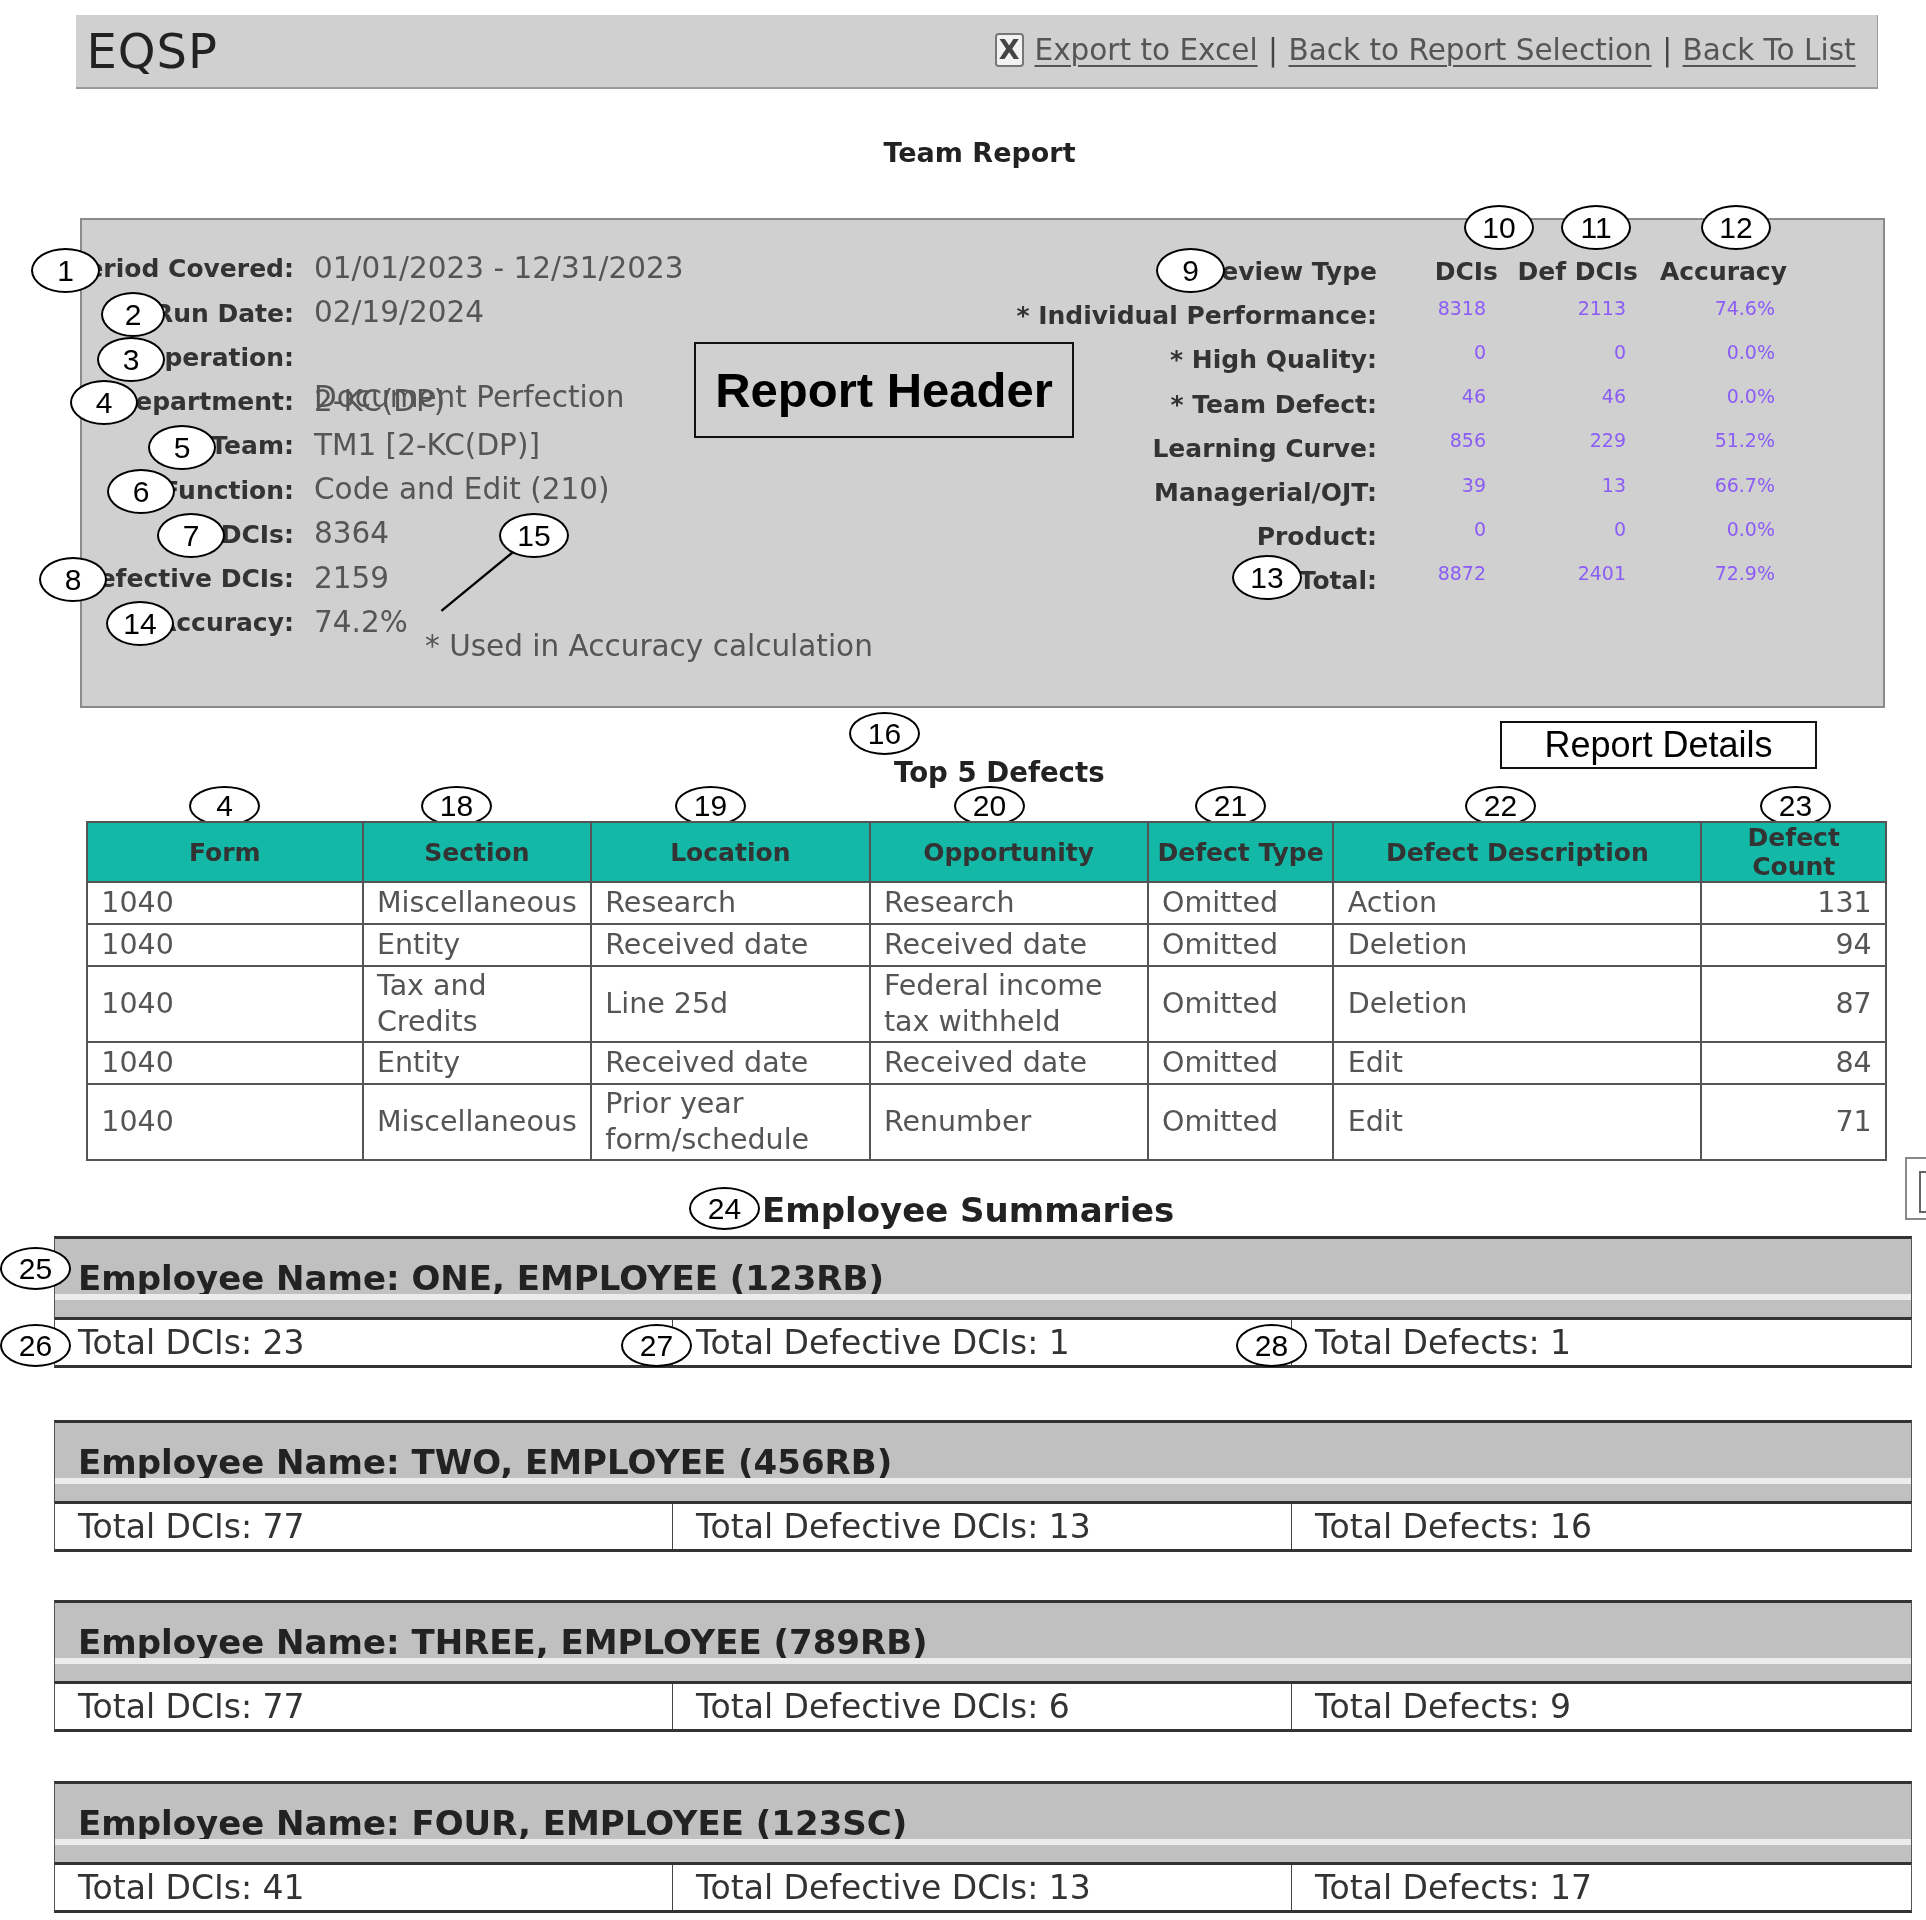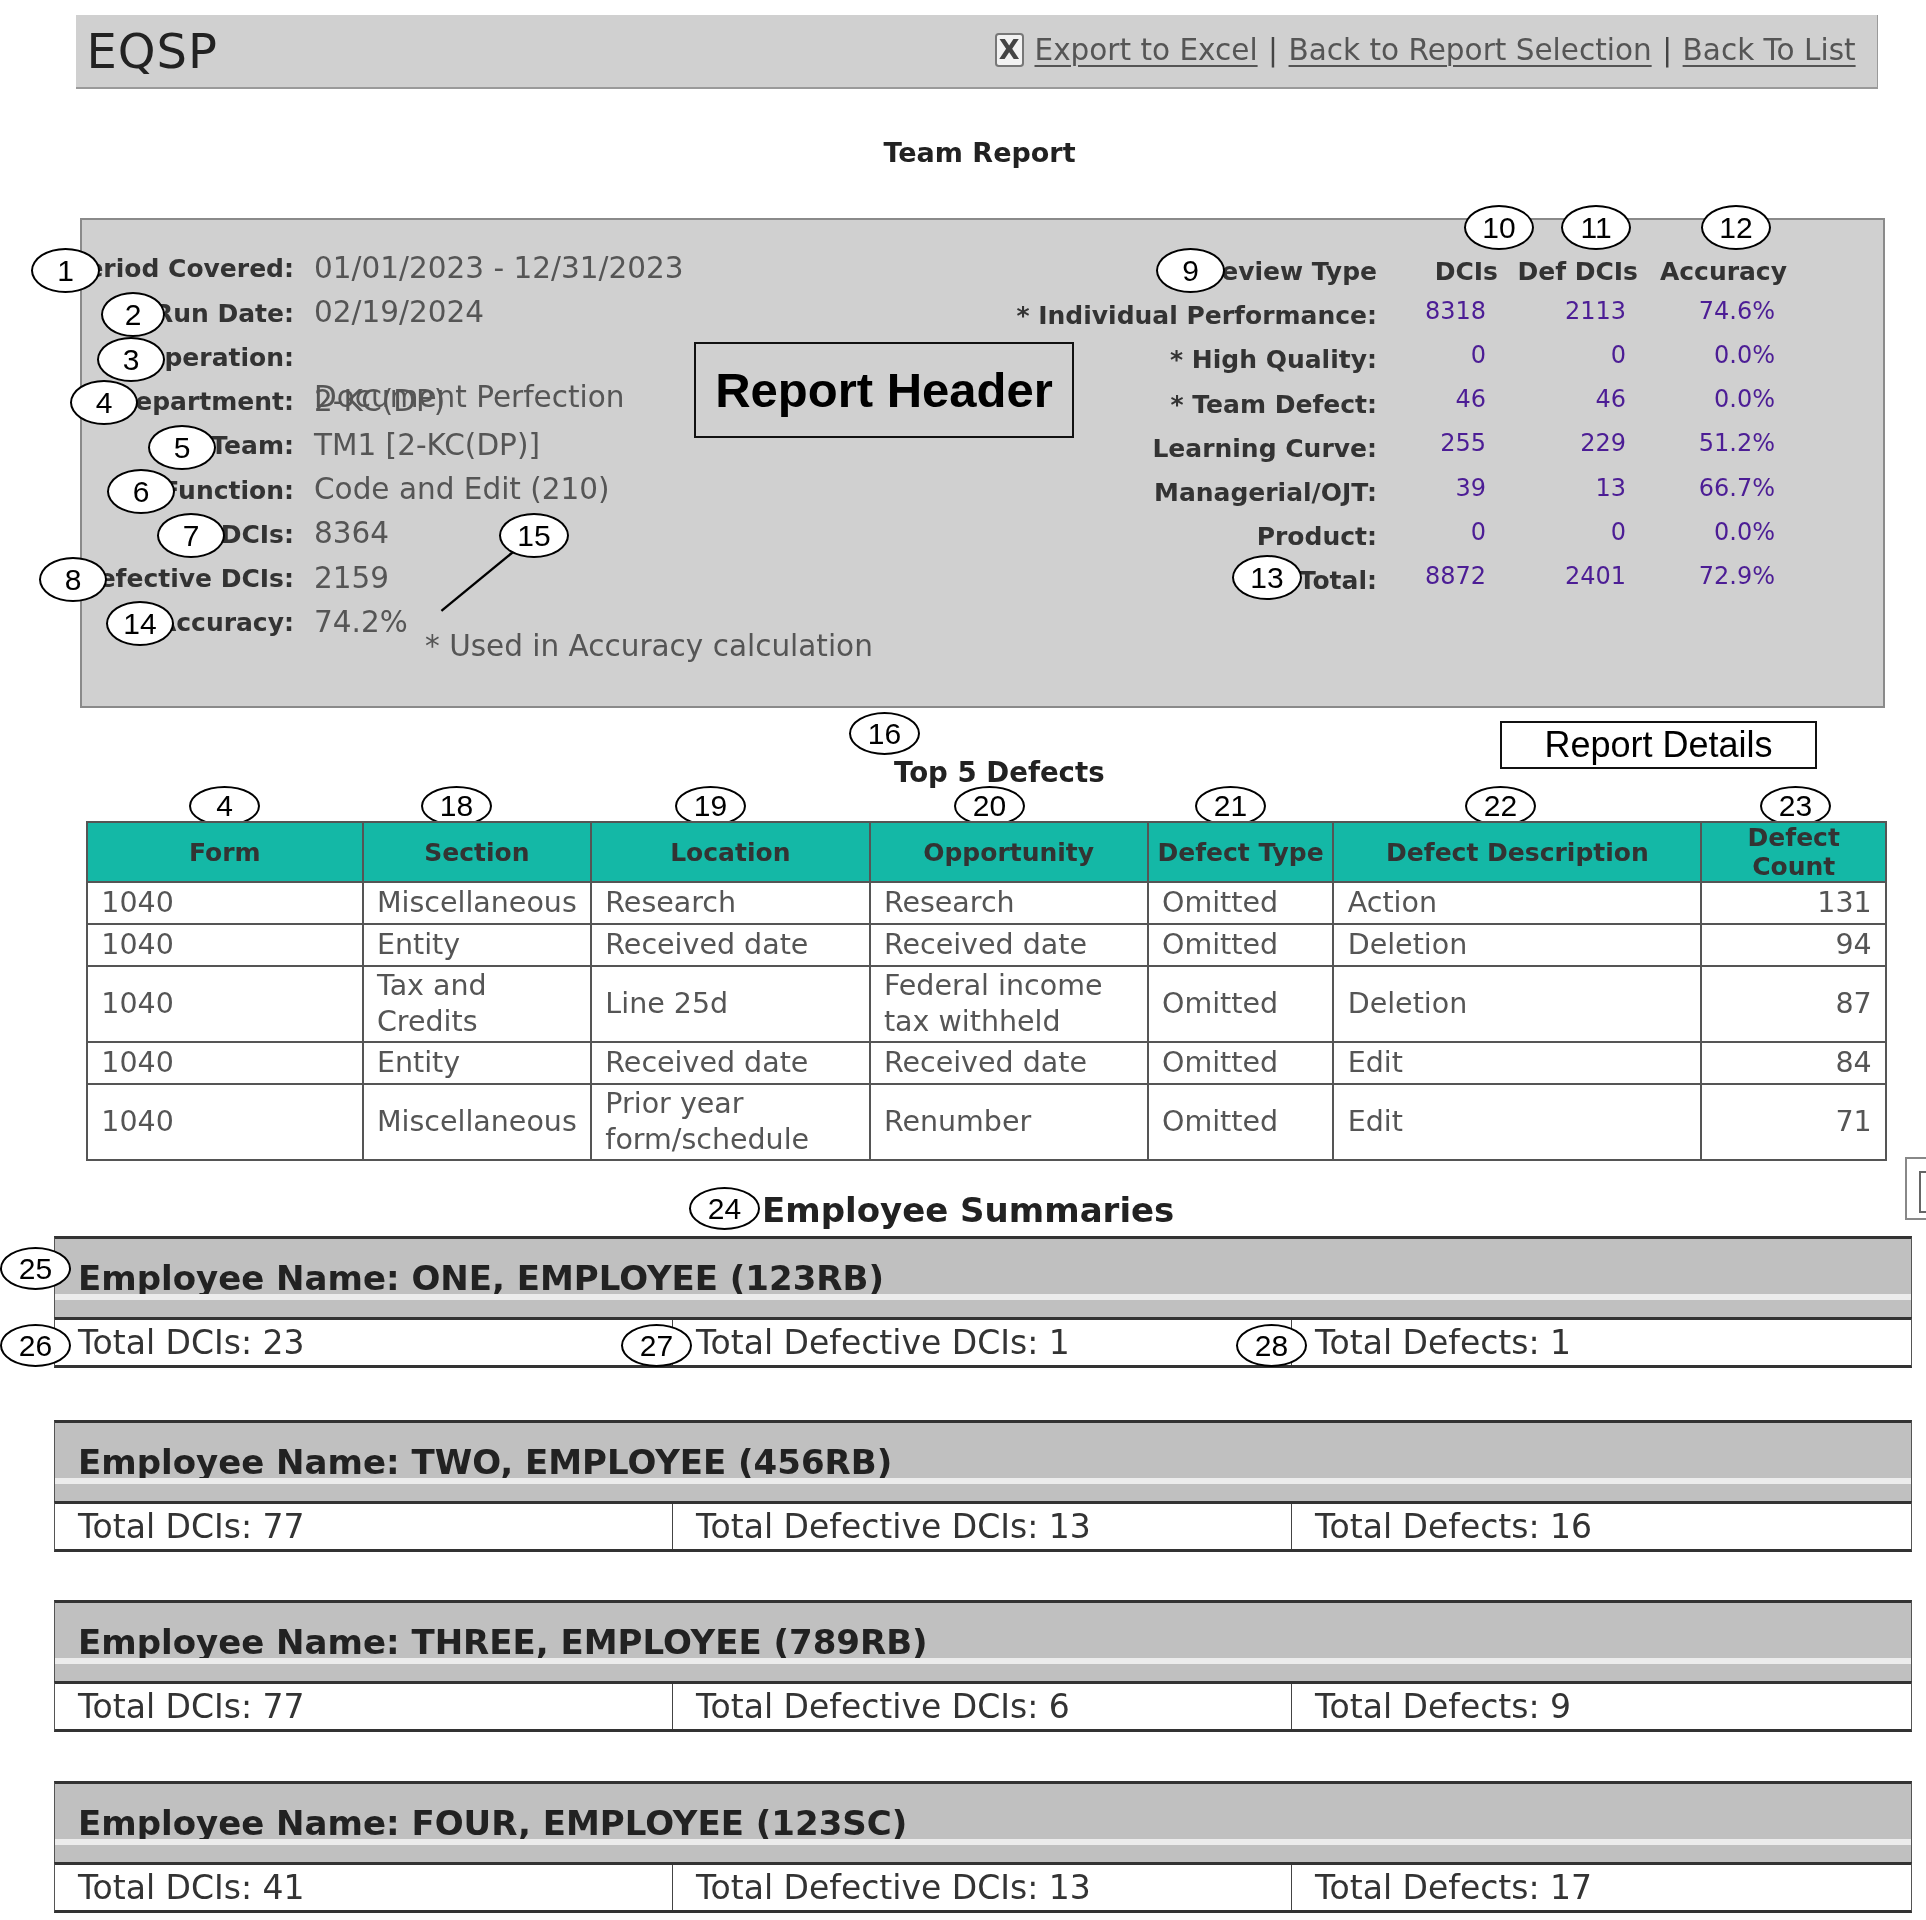--- a/index.html
+++ b/index.html
@@ -20,21 +20,21 @@
   .report-title { left:0; width:1959px; top:137px; text-align:center; font-size:27px; font-weight:bold; color:#222; }
 
   
   .hdrbox { left:80px; top:218px; width:1805px; height:490px; background:#d0d0d0;
             border:2.9px solid #8a8a8a; box-sizing:border-box; }
   .kv { position:absolute; font-size:29.5px; color:#555; white-space:nowrap; }
 
   .annot-box { position:absolute; border:2.4px solid #111; background:transparent; color:#000;
                font-weight:bold; font-family:"Liberation Sans", sans-serif; display:flex; align-items:center; justify-content:center; box-sizing:border-box; }
 
-  .rt-cell { position:absolute; font-size:24px; color:#4c1d95; text-align:right; }
+  .rt-cell { position:absolute; font-size:19px; color:#8b5cf6; text-align:right; }
   .rt-head { position:absolute; font-size:25px; font-weight:bold; color:#333; text-align:right; }
   .rt-lbl { position:absolute; font-size:25px; font-weight:bold; color:#333; text-align:right; white-space:nowrap; }
 
   
   .callout { position:absolute; border:2.4px solid #000; border-radius:50%; background:#fff;
              color:#000; font-family:"Liberation Sans", sans-serif; font-size:30px;
              display:flex; align-items:center; justify-content:center; box-sizing:border-box; }
 
   
   .sect-title { font-size:27.6px; font-weight:bold; color:#222; }
@@ -128,21 +128,21 @@
   <div class="abs rt-cell" style="right:440px;top:341px;">0</div>
   <div class="abs rt-cell" style="right:300px;top:341px;">0</div>
   <div class="abs rt-cell" style="right:151px;top:341px;">0.0%</div>
 
   <div class="abs rt-lbl" style="right:549px;top:390px;">* Team Defect:</div>
   <div class="abs rt-cell" style="right:440px;top:385px;">46</div>
   <div class="abs rt-cell" style="right:300px;top:385px;">46</div>
   <div class="abs rt-cell" style="right:151px;top:385px;">0.0%</div>
 
   <div class="abs rt-lbl" style="right:549px;top:434px;">Learning Curve:</div>
-  <div class="abs rt-cell" style="right:440px;top:429px;">255</div>
+  <div class="abs rt-cell" style="right:440px;top:429px;">856</div>
   <div class="abs rt-cell" style="right:300px;top:429px;">229</div>
   <div class="abs rt-cell" style="right:151px;top:429px;">51.2%</div>
 
   <div class="abs rt-lbl" style="right:549px;top:478px;">Managerial/OJT:</div>
   <div class="abs rt-cell" style="right:440px;top:474px;">39</div>
   <div class="abs rt-cell" style="right:300px;top:474px;">13</div>
   <div class="abs rt-cell" style="right:151px;top:474px;">66.7%</div>
 
   <div class="abs rt-lbl" style="right:549px;top:522px;">Product:</div>
   <div class="abs rt-cell" style="right:440px;top:518px;">0</div>

